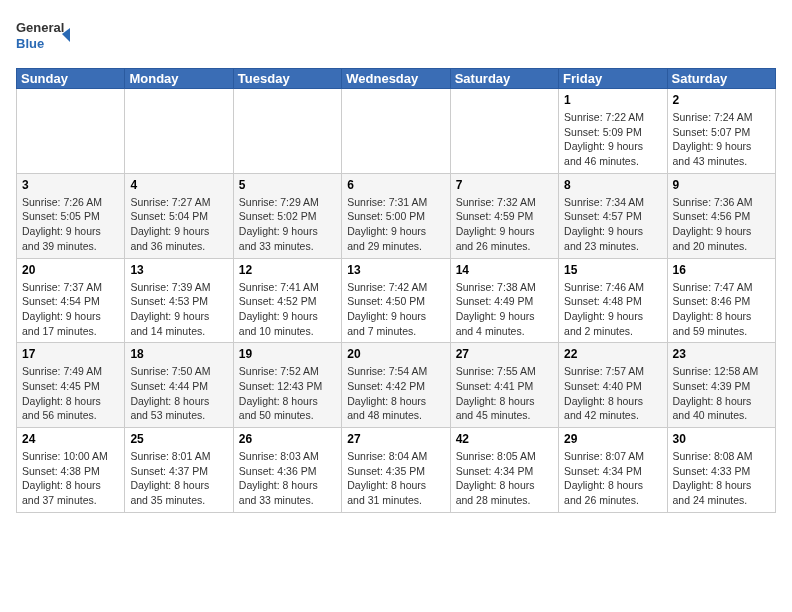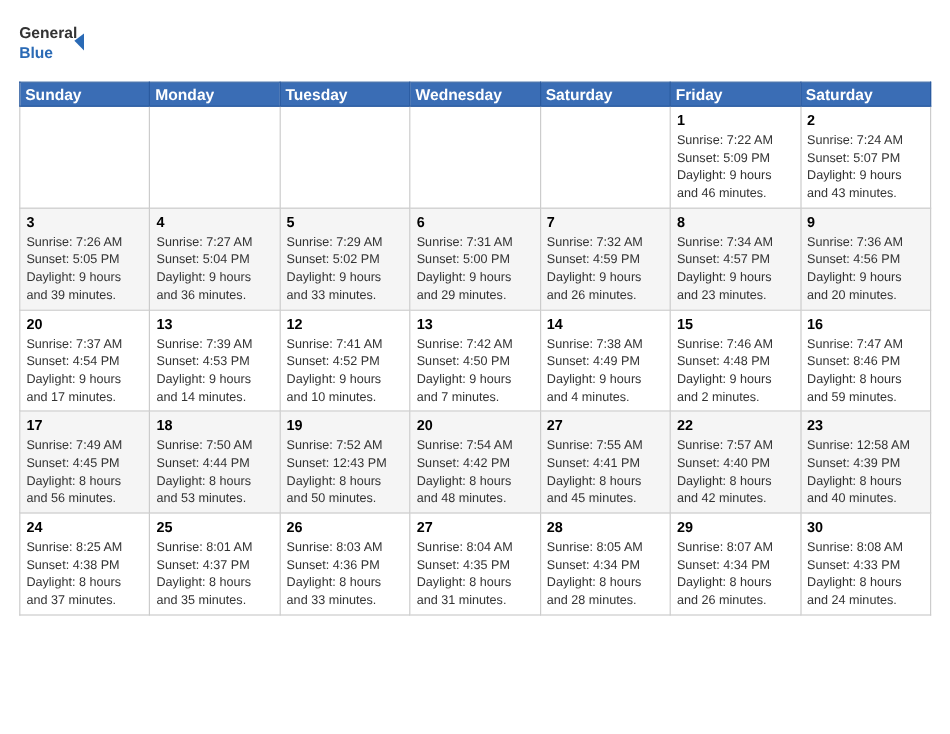--- a/index.html
+++ b/index.html
@@ -247,21 +247,21 @@
         <td>
           <span class="day-number">23</span>
           <div class="day-info">Sunrise: 12:58 AM
 Sunset: 4:39 PM
 Daylight: 8 hours and 40 minutes.</div>
         </td>
       </tr>
       <tr>
         <td>
           <span class="day-number">24</span>
-          <div class="day-info">Sunrise: 8:25 AM
+          <div class="day-info">Sunrise: 10:00 AM
 Sunset: 4:38 PM
 Daylight: 8 hours and 37 minutes.</div>
         </td>
         <td>
           <span class="day-number">25</span>
           <div class="day-info">Sunrise: 8:01 AM
 Sunset: 4:37 PM
 Daylight: 8 hours and 35 minutes.</div>
         </td>
         <td>
@@ -270,21 +270,21 @@
 Sunset: 4:36 PM
 Daylight: 8 hours and 33 minutes.</div>
         </td>
         <td>
           <span class="day-number">27</span>
           <div class="day-info">Sunrise: 8:04 AM
 Sunset: 4:35 PM
 Daylight: 8 hours and 31 minutes.</div>
         </td>
         <td>
-          <span class="day-number">28</span>
+          <span class="day-number">42</span>
           <div class="day-info">Sunrise: 8:05 AM
 Sunset: 4:34 PM
 Daylight: 8 hours and 28 minutes.</div>
         </td>
         <td>
           <span class="day-number">29</span>
           <div class="day-info">Sunrise: 8:07 AM
 Sunset: 4:34 PM
 Daylight: 8 hours and 26 minutes.</div>
         </td>

